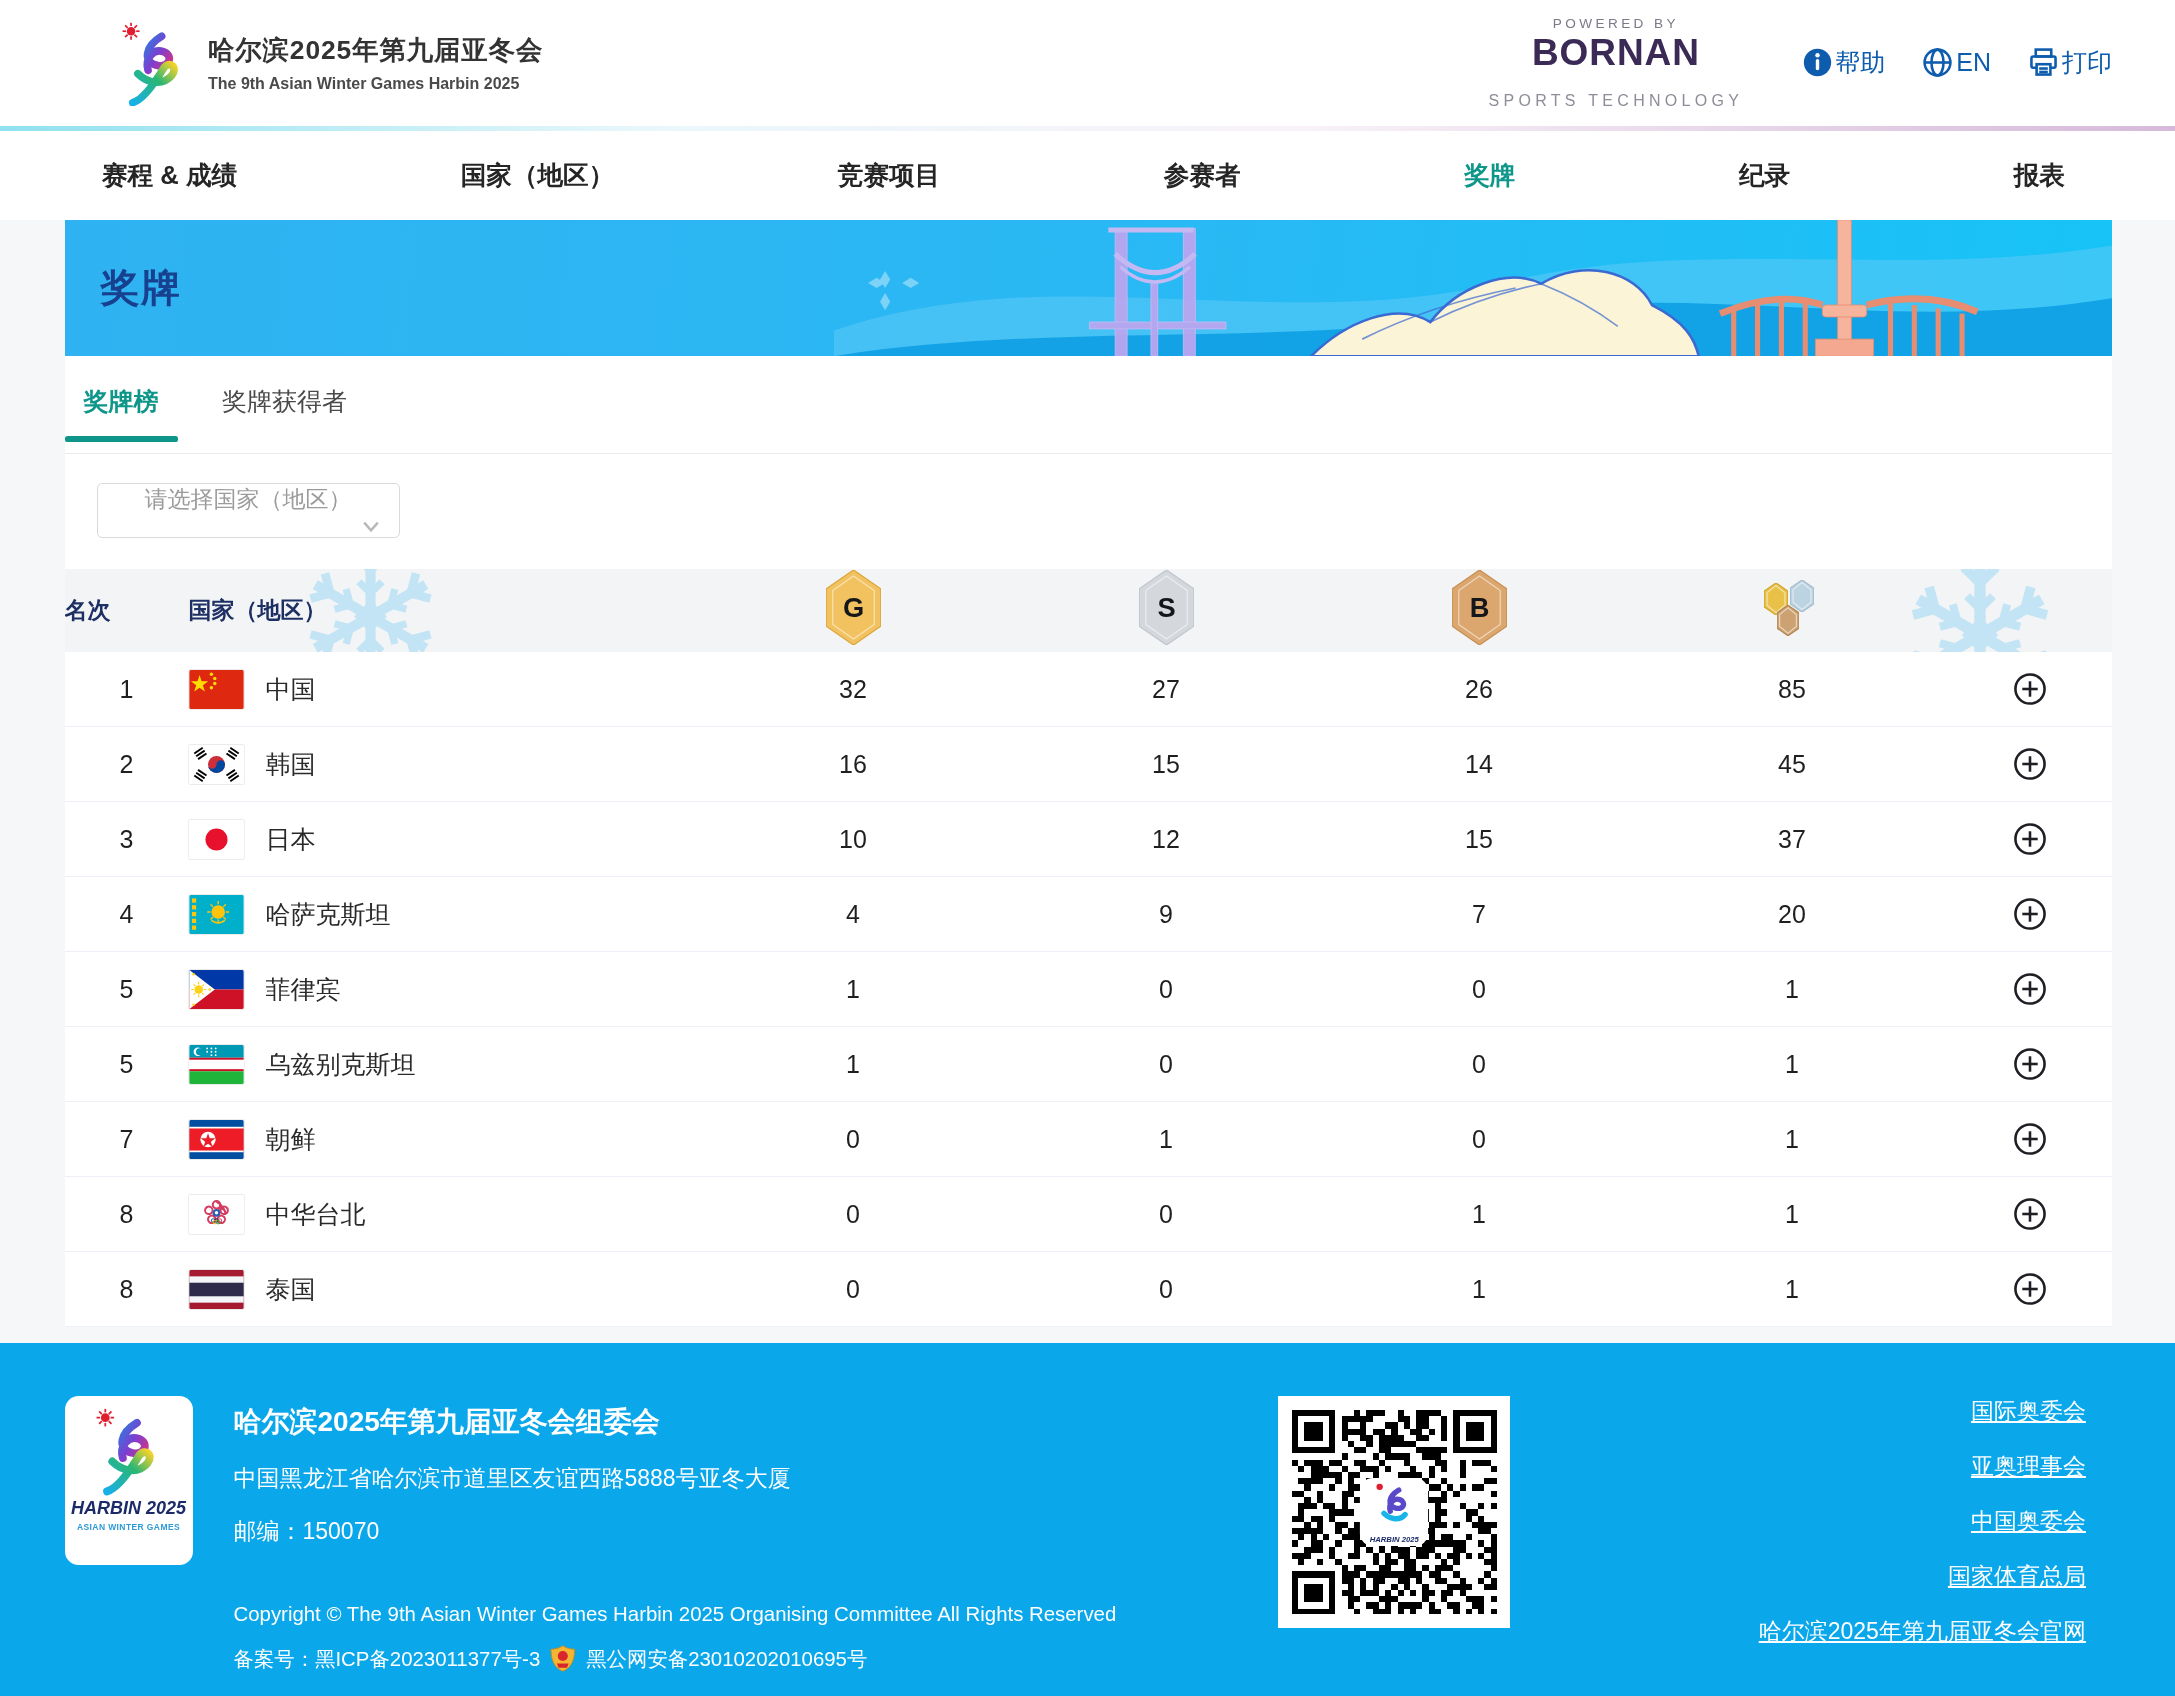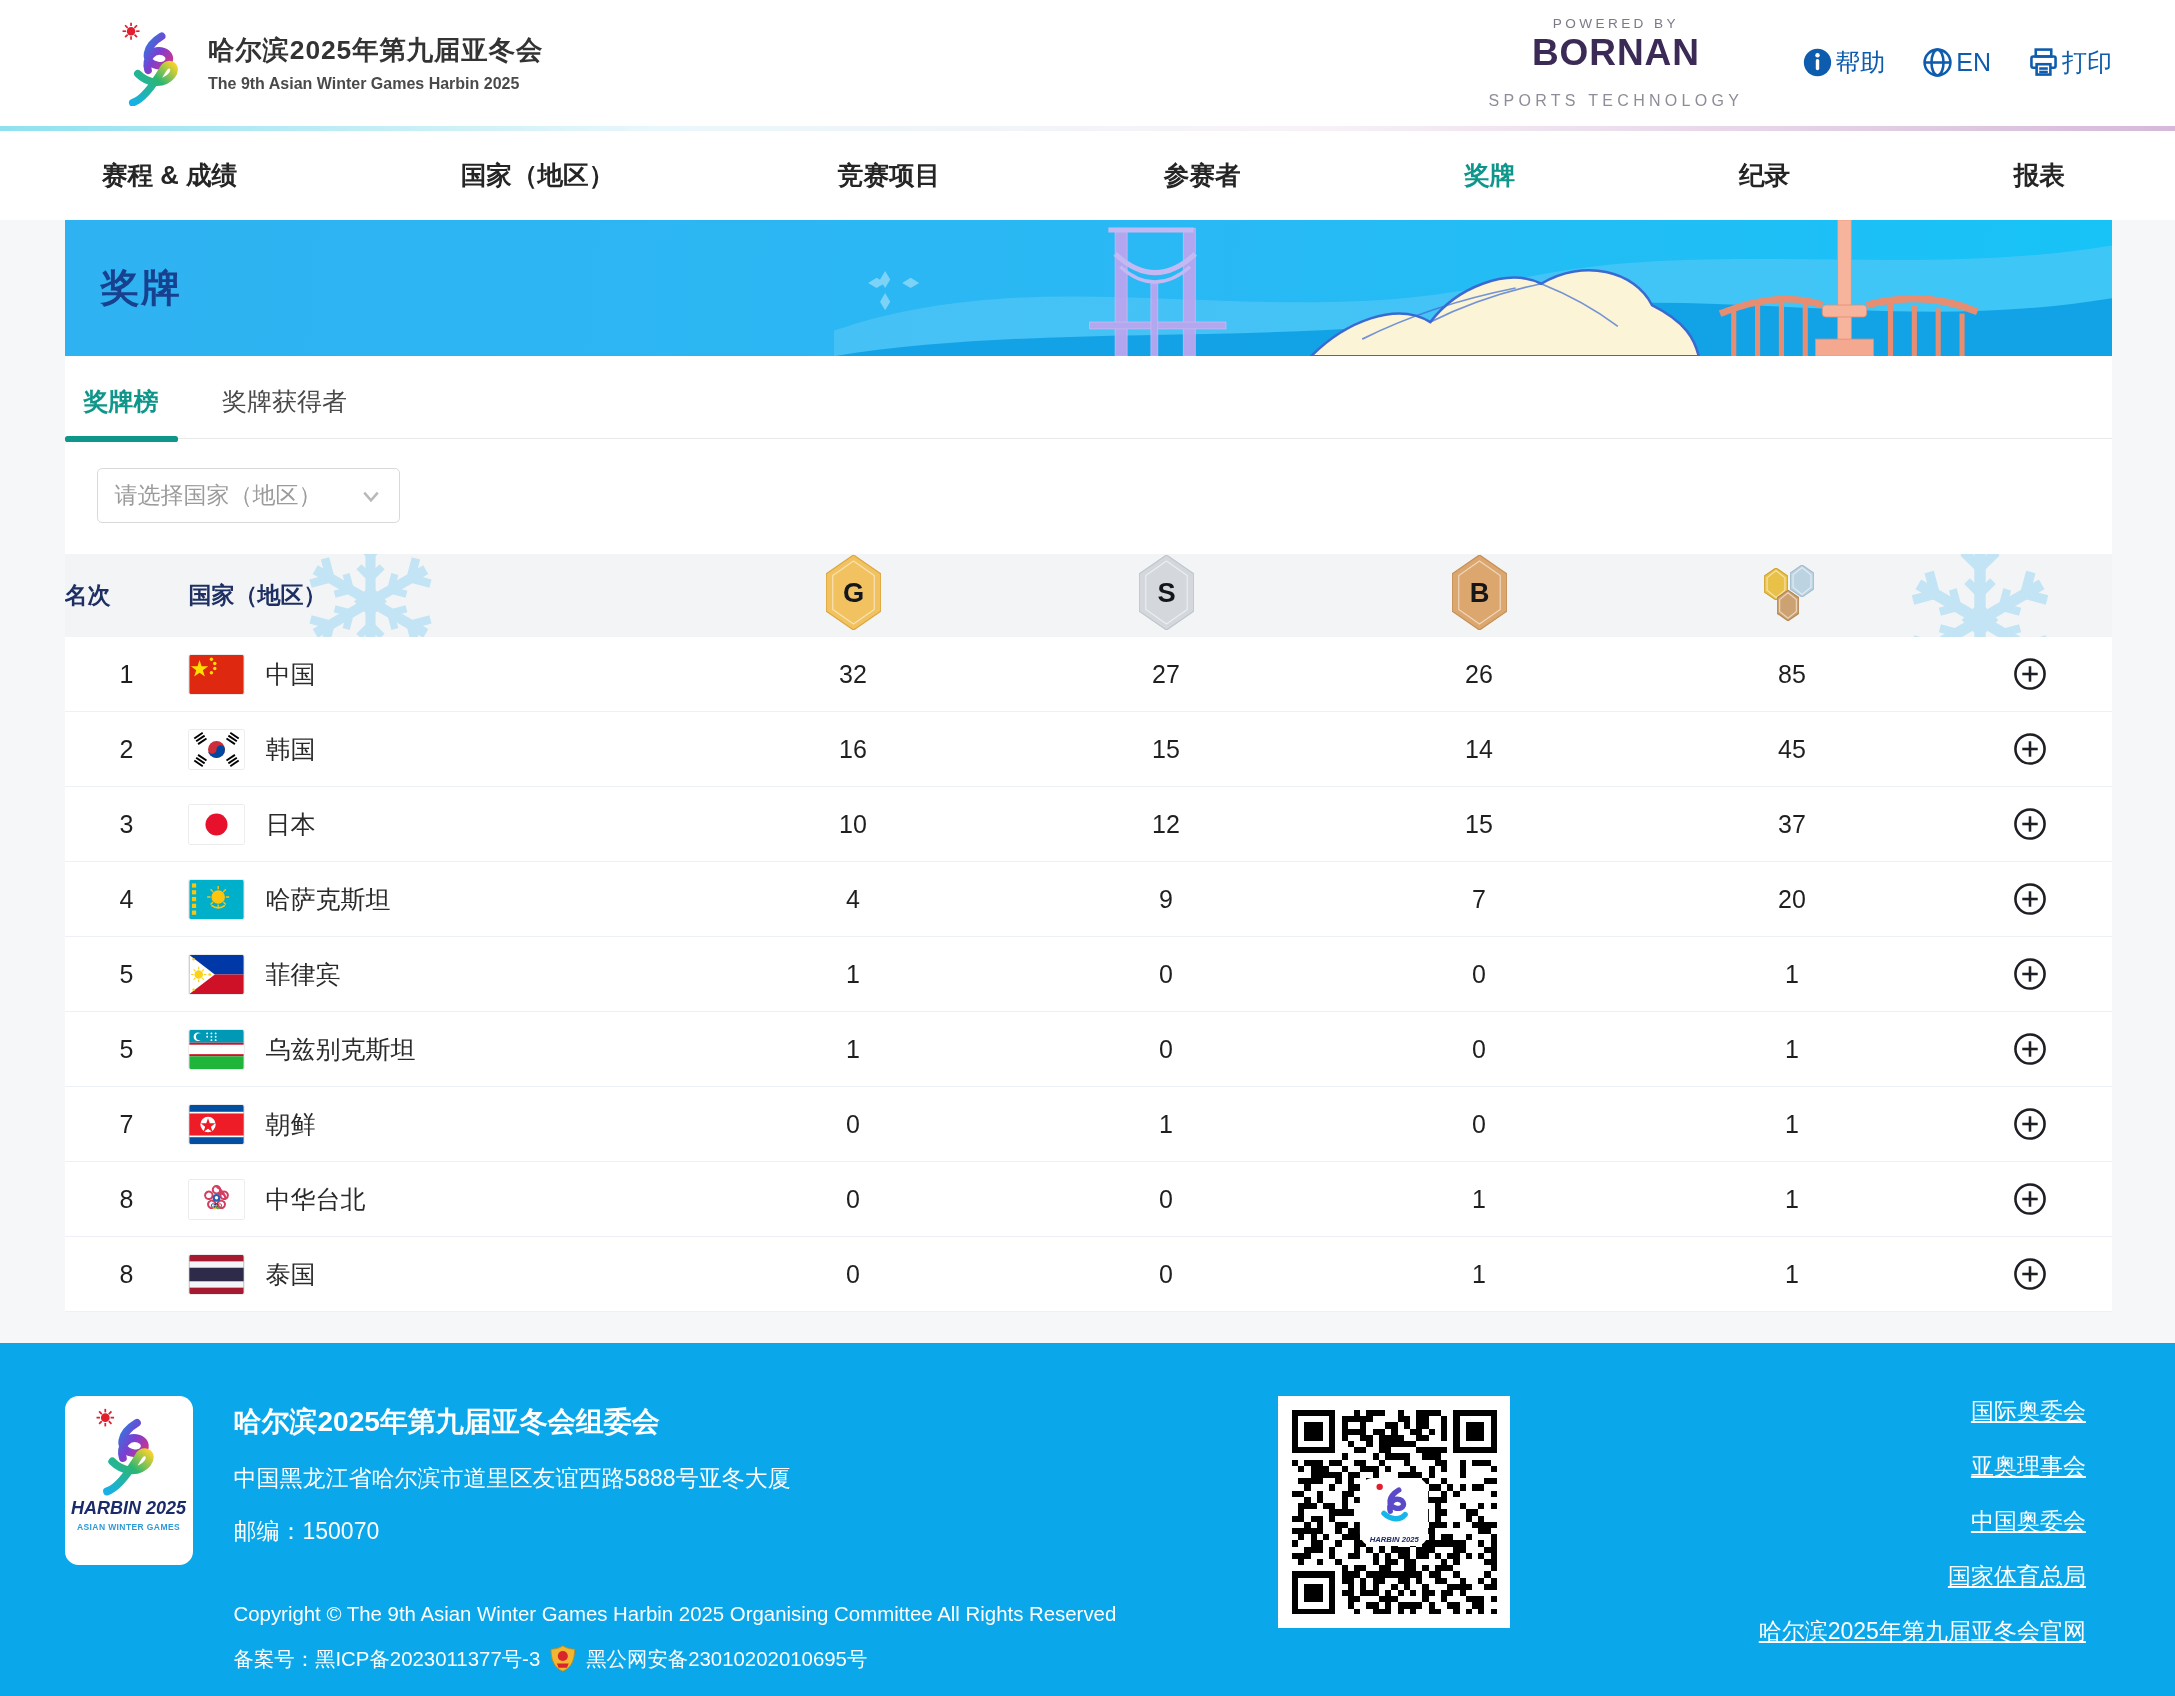--- a/index.html
+++ b/index.html
@@ -28,29 +28,29 @@
   .nav-item { font-size:25.6px; font-weight:bold; color:#252525; cursor:pointer; white-space:nowrap; }
   .nav-item.active { color:#0f968a; }
   
   .card { width:2047px; margin:0 auto; background:#fff; }
   .banner { position:relative; height:136px; overflow:hidden;
     background:linear-gradient(95deg,#2fb2f1 0%,#29b9f4 55%,#17c3f7 100%); }
   .banner-art { position:absolute; right:0; top:0; height:100%; }
   .banner-title { position:absolute; left:36px; top:50%; transform:translateY(-50%);
     font-size:39px; font-weight:bold; color:#17408f; letter-spacing:1.7px; }
   
-  .tabs { display:flex; align-items:center; border-bottom:1.7px solid #e9e9e9; padding:29px 0 0 0; }
+  .tabs { display:flex; align-items:center; border-bottom:1.7px solid #e9e9e9; padding:29px 0 15px 0; }
   .tab { font-size:25px; color:#4a4a4a; padding:0 19px 20.4px 19px; cursor:pointer; position:relative; }
   .tab.active { color:#0f968a; font-weight:bold; }
   .tab.active::after { content:""; position:absolute; left:0; right:0; bottom:-3.4px; height:6px; background:#0f968a; border-radius:2.6px; }
   .tab + .tab { margin-left:25.6px; }
   
   .filters { display:flex; gap:44px; padding:29px 0 31px 32px; }
   .select { width:303px; height:55px; border:1.7px solid #d9d9d9; border-radius:5.1px; display:flex; align-items:center;
-    padding:0 17px; font-size:23px; color:#9b9b9b; cursor:pointer; background:#fff; }
+    padding:0 17px; font-size:23px; color:#9b9b9b; cursor:pointer; background:#fff;flex-direction:column; }
   .select .chev { margin-left:auto; }
   
   .tbl-header { display:grid; grid-template-columns:124px 508px 313px 313px 313px 313px 162px;
     background:#f3f4f6; height:83px; align-items:center; position:relative; overflow:hidden; }
   .tbl-header .hd { font-size:23px; font-weight:bold; color:#1d2f63; position:relative; z-index:2; }
   .hd-rank { text-align:left; }
   .hd-medal, .hd-total, .hd-action { display:flex; justify-content:center; align-items:center; }
   .snow-country { position:absolute; left:233px; top:-25.6px; z-index:1; }
   .snow-right { position:absolute; right:51px; top:-15.3px; z-index:1; }
   .tbl-row { display:grid; grid-template-columns:124px 508px 313px 313px 313px 313px 162px;

